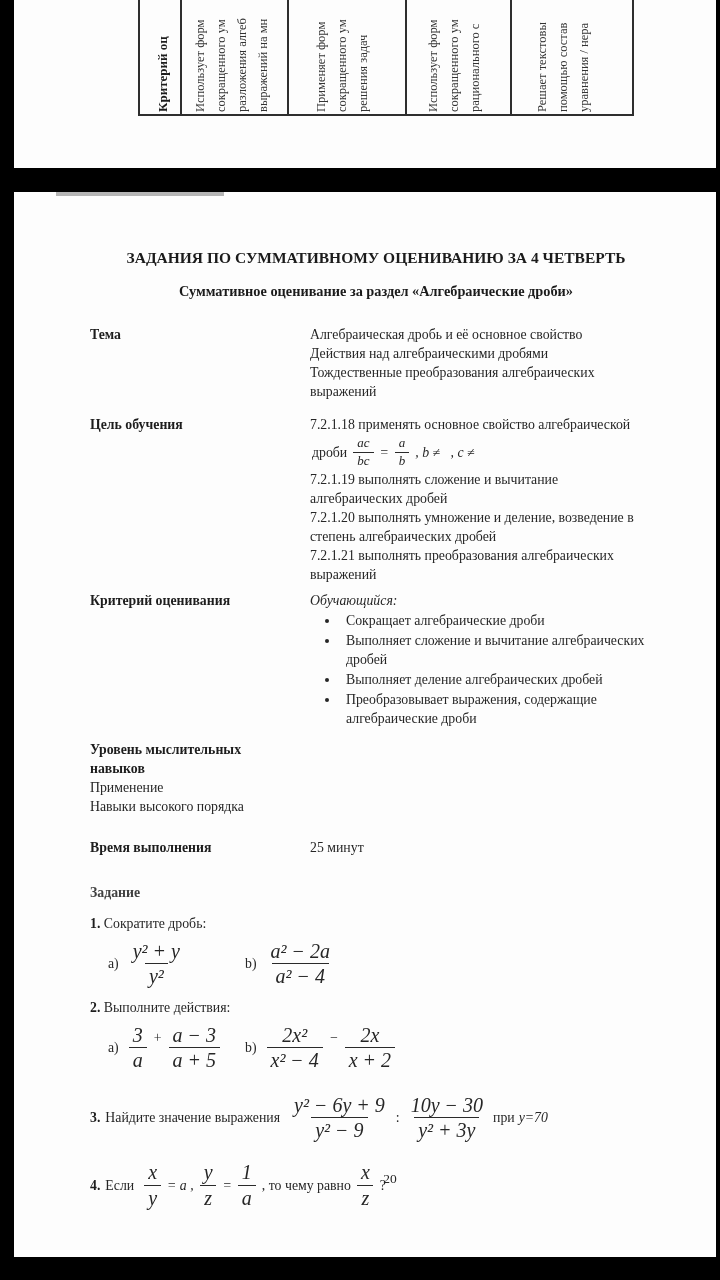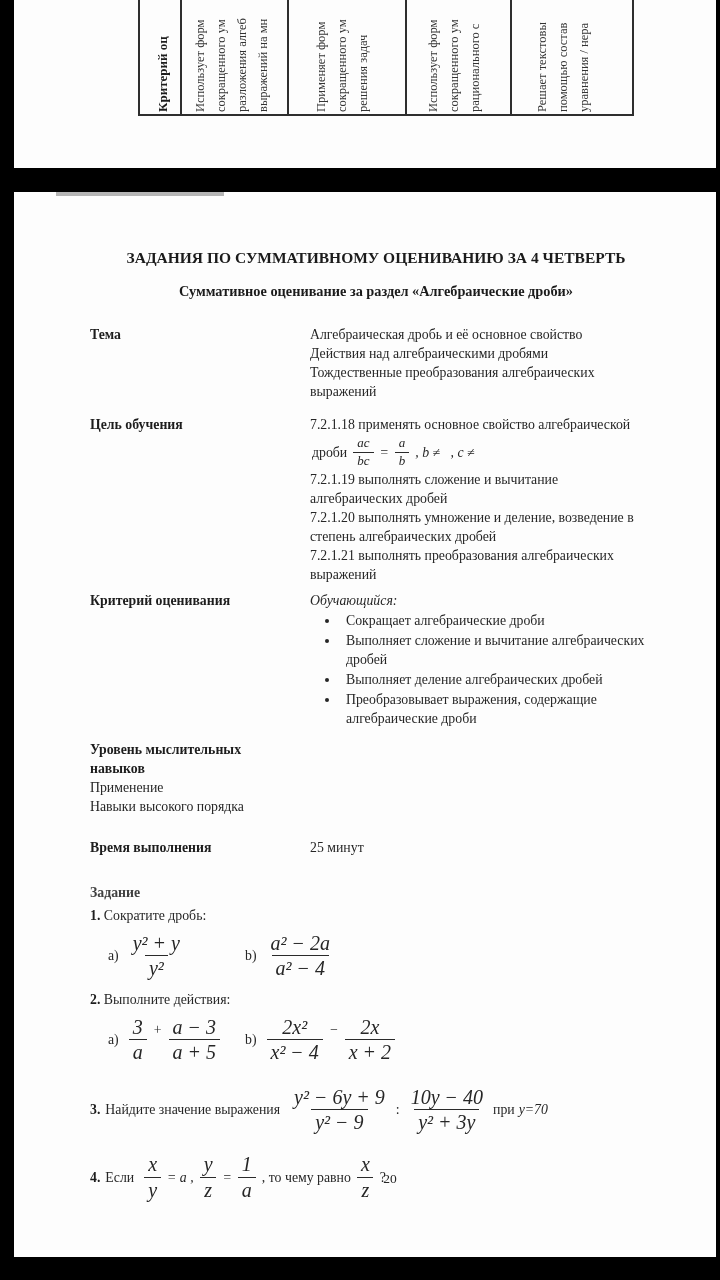--- a/index.html
+++ b/index.html
@@ -192,21 +192,21 @@
     <div class="row row-time">
       <div class="lbl">Время выполнения</div>
       <div class="val">
           <div class="ln">25 минут</div>
         </div>
     </div>
 
     <div class="zadanie">Задание</div>
 
     <div>
-      <div class="task-label" style="margin-top:4px;">
+      <div class="task-label" style="margin-top:12px;">
         <span class="task-num">1.</span>
         <span>Сократите дробь:</span>
       </div>
       <div class="parts-row">
         <div class="part part-a">
           <span class="ptag">a)</span>
           <span class="part-formula"><span class="frac">
                 <span class="fnum">y² + y</span>
                 <span class="fden">y²</span>
               </span></span>
@@ -253,21 +253,21 @@
     <div class="task-inline">
       <span class="task-num">3.</span>
       <span class="task-title">Найдите значение выражения</span>
       <span class="part-formula" style="display:inline-flex;align-items:center;">
           <span class="frac">
             <span class="fnum">y² − 6y + 9</span>
             <span class="fden">y² − 9</span>
           </span>
           <span class="op">:</span>
           <span class="frac">
-            <span class="fnum">10y − 40</span>
+            <span class="fnum">10y − 30</span>
             <span class="fden">y² + 3y</span>
           </span>
           <span class="ptext">при</span>
           <span class="mtext">y=70</span>
         </span>
     </div>
 
     <div class="task-inline" style="margin-top:20px;">
       <span class="task-num">4.</span>
       <span class="task-title">Если</span>

